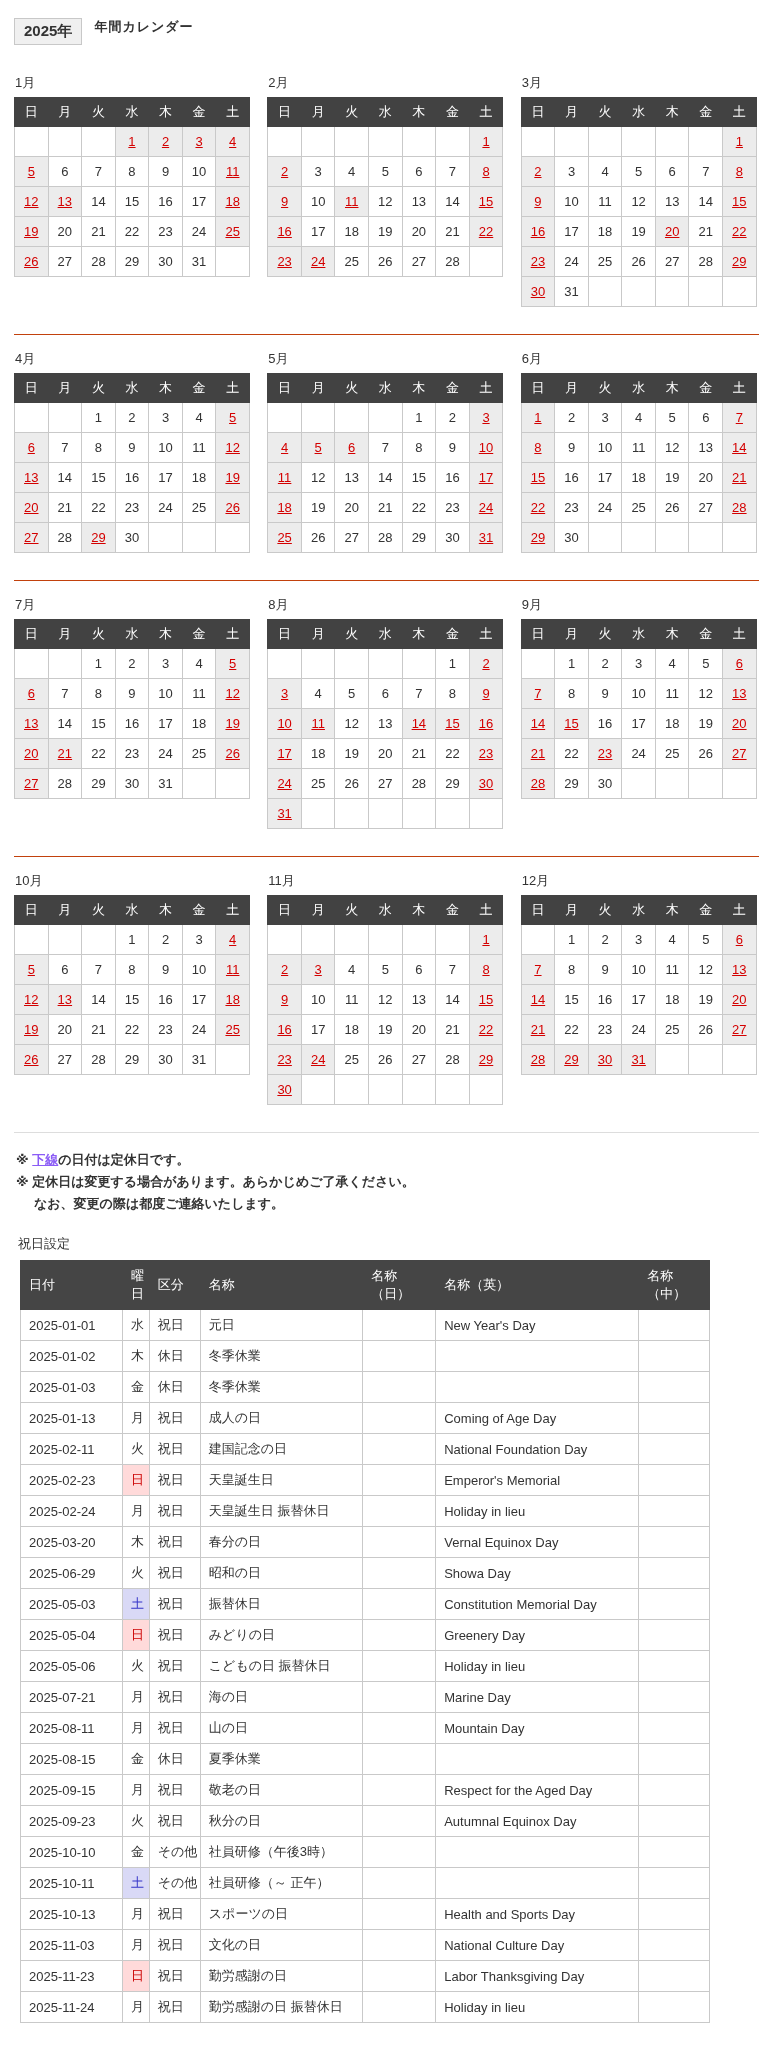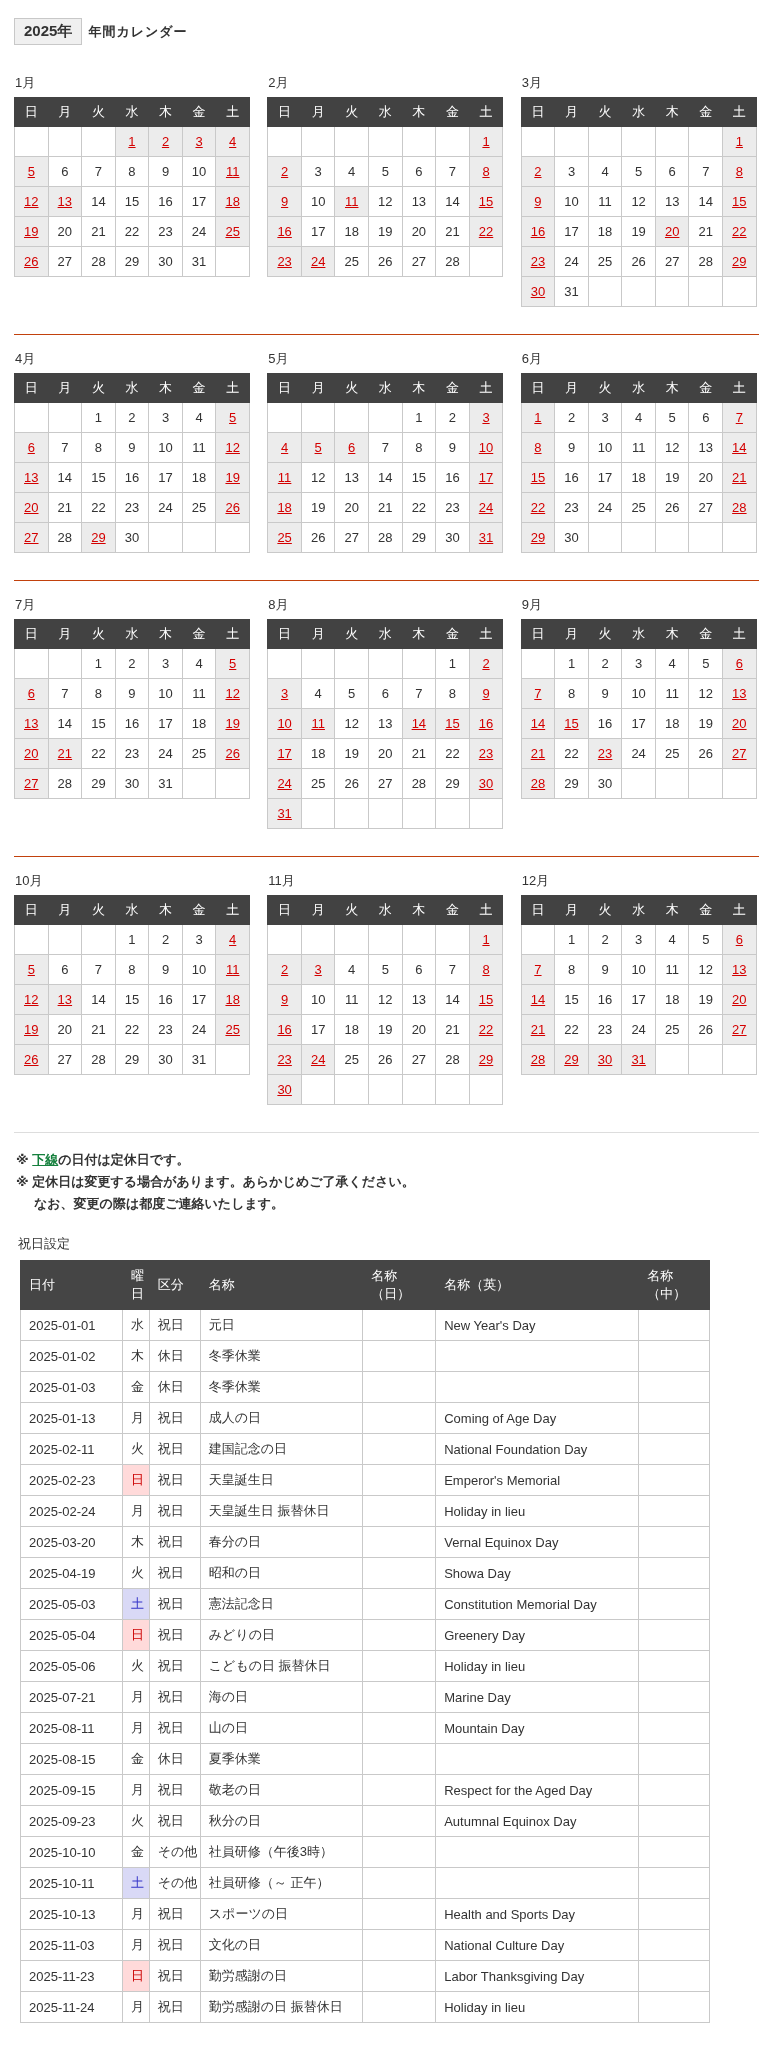--- a/index.html
+++ b/index.html
@@ -5,21 +5,21 @@
   html,body{margin:0;padding:0;background:#fff;}
   body{
     width:773px;
     font-family:"Liberation Sans","DejaVu Sans",sans-serif;
     color:#333;
     font-size:13px;
   }
   .page{padding:14px 14px 20px 14px;box-sizing:border-box;}
 
   
-  .titlebar{display:flex;align-items:center;gap:6px;margin:4px 0 14px 0;}
+  .titlebar{display:flex;gap:12px;margin:4px 0 14px 0;}
   .year-badge{
     display:inline-block;background:#f0f0f0;border:1px solid #c8c8c8;
     padding:3px 9px;font-size:15px;font-weight:bold;color:#333;
   }
   .page-title{font-size:13px;font-weight:bold;letter-spacing:1px;}
 
   
   .cal-row{display:flex;gap:15px;align-items:flex-start;padding:15px 0 27px 0;}
   .cal-row + .cal-row{border-top:1px solid #c2410c;}
   .month{width:264px;}
@@ -33,21 +33,21 @@
     height:27px;text-align:center;border:1px solid #c9c9c9;
     font-size:13px;background:#fff;color:#333;
   }
   table.cal td.closed{background:#ececec;}
   .closed-date{color:#d40000;text-decoration:underline;}
 
   
   .notes{border-top:1px solid #ddd;padding:16px 0 4px 2px;font-weight:bold;line-height:1.7;}
   .note-line{white-space:nowrap;}
   .note-indent{padding-left:18px;}
-  .red-underline{color:#15803d;text-decoration:underline;}
+  .red-underline{color:#8b5cf6;text-decoration:underline;}
 
   
   .holiday-title{margin:16px 0 7px 4px;font-size:13px;}
   table.holiday{border-collapse:collapse;margin-left:6px;table-layout:fixed;width:690px;}
   table.holiday th{
     background:#454545;color:#fff;font-weight:normal;font-size:13px;
     text-align:left;padding:6px 8px;border:1px solid #454545;
   }
   table.holiday td{
     border:1px solid #c9c9c9;padding:6px 8px;font-size:13px;height:18px;
@@ -959,33 +959,33 @@
         <tr>
           <td>2025-03-20</td>
           <td class="dow ">木</td>
           <td>祝日</td>
           <td>春分の日</td>
           <td></td>
           <td>Vernal Equinox Day</td>
           <td></td>
         </tr>
         <tr>
-          <td>2025-04-19</td>
+          <td>2025-06-29</td>
           <td class="dow ">火</td>
           <td>祝日</td>
           <td>昭和の日</td>
           <td></td>
           <td>Showa Day</td>
           <td></td>
         </tr>
         <tr>
           <td>2025-05-03</td>
           <td class="dow sat">土</td>
           <td>祝日</td>
-          <td>憲法記念日</td>
+          <td>振替休日</td>
           <td></td>
           <td>Constitution Memorial Day</td>
           <td></td>
         </tr>
         <tr>
           <td>2025-05-04</td>
           <td class="dow sun">日</td>
           <td>祝日</td>
           <td>みどりの日</td>
           <td></td>

